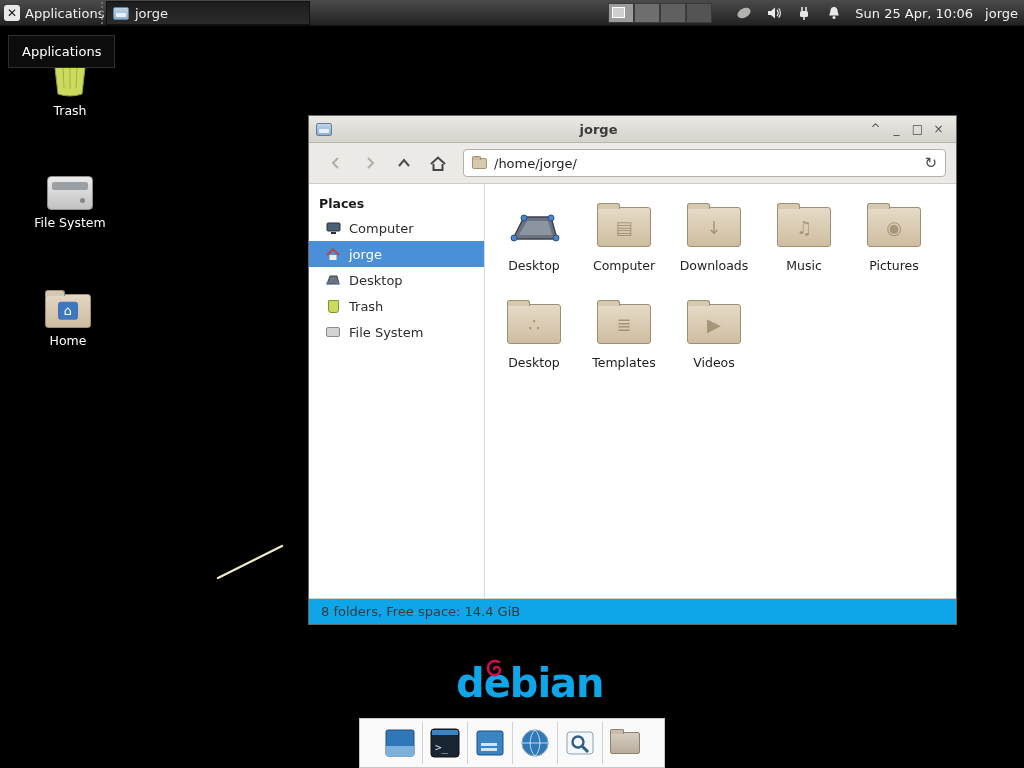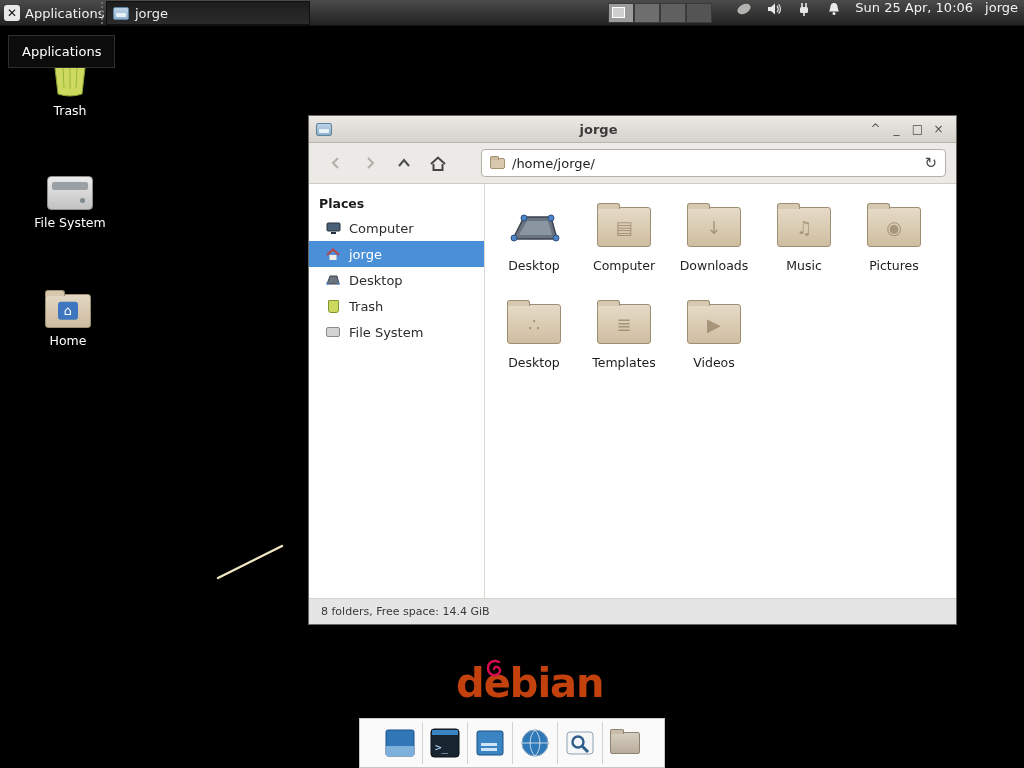--- a/index.html
+++ b/index.html
@@ -20,21 +20,21 @@
   .win-ico { width:16px; height:13px; background:linear-gradient(#bcd2e6,#8fb0cc);
              border:1px solid #5f82a0; border-radius:2px; position:relative; }
   .win-ico::after { content:""; position:absolute; left:2px; bottom:2px; right:2px; height:4px;
                     background:#e8f1f8; border-radius:1px; }
   .pager { position:absolute; left:608px; top:3px; display:flex; }
   .ws { width:26px; height:20px; border:1px solid #3a3a3a; }
   .ws.active { background:#9c9c9c; position:relative; }
   .ws.active::after { content:""; position:absolute; left:3px; top:3px; width:11px; height:9px;
                       background:#cfcfcf; border:1px solid #fff; }
   .ws.w2 { background:#6e6e6e; } .ws.w3 { background:#606060; } .ws.w4 { background:#545454; }
-  .panel-right { position:absolute; right:6px; top:0; height:26px; display:flex; align-items:flex-start; gap:12px; }
+  .panel-right { position:absolute; right:6px; top:0; height:26px; display:flex; align-items:center; gap:12px; }
   .tray-ico { display:flex; align-items:center; justify-content:center; width:18px; height:18px; }
   .clock, .panel-user { color:#f2f2f2; font-size:13px; white-space:nowrap; }
 
   
   .tooltip { position:absolute; left:8px; top:35px; background:#0c0c0c; border:1px solid #2e2e2e;
              color:#fff; font-size:13px; padding:8px 13px; z-index:60; }
 
   
   .desk-item { position:absolute; width:84px; display:flex; flex-direction:column; align-items:center; z-index:5; }
   .desk-item .dlabel { margin-top:5px; color:#fff; font-size:12.5px; text-shadow:0 1px 2px #000; }
@@ -46,39 +46,39 @@
                       background:#7f8a90; border-radius:50%; }
   .folder-home { width:46px; height:34px; position:relative; background:linear-gradient(#e3d7c3,#cdbc9f);
                  border:1px solid #9e8f74; border-radius:3px; margin-top:6px; }
   .folder-home::before { content:""; position:absolute; top:-5px; left:-1px; width:18px; height:5px;
                  background:#d7c9b0; border:1px solid #9e8f74; border-bottom:none; border-radius:3px 3px 0 0; }
   .home-glyph { position:absolute; left:50%; top:50%; transform:translate(-50%,-52%); width:20px; height:18px;
                 background:#3f76c0; border-radius:3px; color:#fff; font-size:13px; line-height:18px; text-align:center; }
 
   
   .stray { position:absolute; left:210px; top:540px; z-index:4; }
-  .debian-logo { position:absolute; left:456px; top:660px; z-index:4; color:#c2410c; font-size:40px;
+  .debian-logo { position:absolute; left:456px; top:660px; z-index:4; color:#0ea5e9; font-size:40px;
                  font-weight:bold; letter-spacing:-1px; }
   .swirl { position:absolute; left:29px; top:-2px; }
 
   
   .window { position:absolute; left:308px; top:115px; width:649px; height:510px; z-index:20;
             background:#fff; border:1px solid #69655f; box-shadow:0 3px 14px rgba(0,0,0,.65);
             display:flex; flex-direction:column; }
   .titlebar { height:27px; background:linear-gradient(#eceae6,#d5d1cb); border-bottom:1px solid #b8b4ae;
               display:flex; align-items:center; padding:0 7px; }
   .title { flex:1; text-align:center; font-size:13px; font-weight:bold; color:#3a3a3a; }
   .tb-btn { width:21px; text-align:center; color:#4e4e4e; font-size:12px; line-height:25px; }
   .menubar { height:26px; background:#eceae6; border-bottom:1px solid #d4d0ca; display:flex;
              align-items:center; padding-left:6px; }
   .menu-item { font-size:13px; color:#2c2c2c; padding:4px 9px; }
   .toolbar { height:41px; background:#eceae6; border-bottom:1px solid #cfcbc5; display:flex;
              align-items:center; padding:0 10px; }
   .tool-btn { width:34px; height:30px; display:flex; align-items:center; justify-content:center; }
-  .pathbar { flex:1; height:28px; margin-left:26px; background:#fff; border:1px solid #b4b0aa;
+  .pathbar { flex:1; height:28px; margin-left:8px; background:#fff; border:1px solid #b4b0aa;
              border-radius:4px; display:flex; align-items:center; gap:7px; padding:0 8px; }
   .path-text { flex:1; font-size:13px; color:#1f1f1f; }
   .reload { color:#4a4a4a; font-size:15px; }
   .folder-xs { width:15px; height:11px; background:#d8c9ae; border:1px solid #a4916f; border-radius:2px;
                position:relative; flex:none; }
   .folder-xs::before { content:""; position:absolute; top:-3px; left:-1px; width:7px; height:3px;
                background:#cdbc9f; border:1px solid #a4916f; border-bottom:none; border-radius:2px 2px 0 0; }
   .wbody { flex:1; display:flex; min-height:0; }
   .sidebar { width:176px; background:#fff; border-right:1px solid #dad6d0; padding-top:8px; }
   .side-header { font-size:12.5px; font-weight:bold; color:#1b1b1b; padding:4px 0 4px 10px; }
@@ -92,22 +92,22 @@
   .main { flex:1; background:#fff; padding:12px 4px; display:flex; flex-wrap:wrap; align-content:flex-start; }
   .file-item { width:90px; height:97px; display:flex; flex-direction:column; align-items:center; padding-top:5px; }
   .ficon { height:52px; display:flex; align-items:center; justify-content:center; }
   .file-label { margin-top:5px; font-size:12.5px; color:#1e1e1e; }
   .folder-lg { width:54px; height:40px; position:relative; background:linear-gradient(#e6dbc8,#cebda0);
                border:1px solid #9e8f74; border-radius:3px; }
   .folder-lg::before { content:""; position:absolute; top:-5px; left:-1px; width:21px; height:5px;
                background:#d7c9b0; border:1px solid #9e8f74; border-bottom:none; border-radius:3px 3px 0 0; }
   .wm { position:absolute; left:0; right:0; top:50%; transform:translateY(-50%); text-align:center;
         font-size:18px; color:rgba(125,105,75,.55); }
-  .statusbar { height:26px; background:#e5e5e5; border-top:1px solid #d5d1cb; display:flex;
-               align-items:center; padding-left:12px; font-size:11px; color:#3a3a3a; }
+  .statusbar { height:26px; background:#0ea5e9; border-top:1px solid #d5d1cb; display:flex;
+               align-items:center; padding-left:12px; font-size:13px; color:#3a3a3a; }
 
   
   .dock { position:absolute; left:359px; top:718px; width:306px; height:50px; z-index:30;
           background:#fafafa; border:1px solid #c8c8c8; display:flex; align-items:center; justify-content:center; }
   .dock-item { width:44px; height:44px; display:flex; align-items:center; justify-content:center; }
   .dock-sep { width:1px; height:42px; background:#d2d2d2; }
   .dock-folder { width:30px; height:22px; background:linear-gradient(#d6cec2,#b9ad9c); border:1px solid #8d8371;
                  border-radius:2px; position:relative; }
   .dock-folder::before { content:""; position:absolute; top:-4px; left:-1px; width:12px; height:4px;
                  background:#c8bca8; border:1px solid #8d8371; border-bottom:none; border-radius:2px 2px 0 0; }

